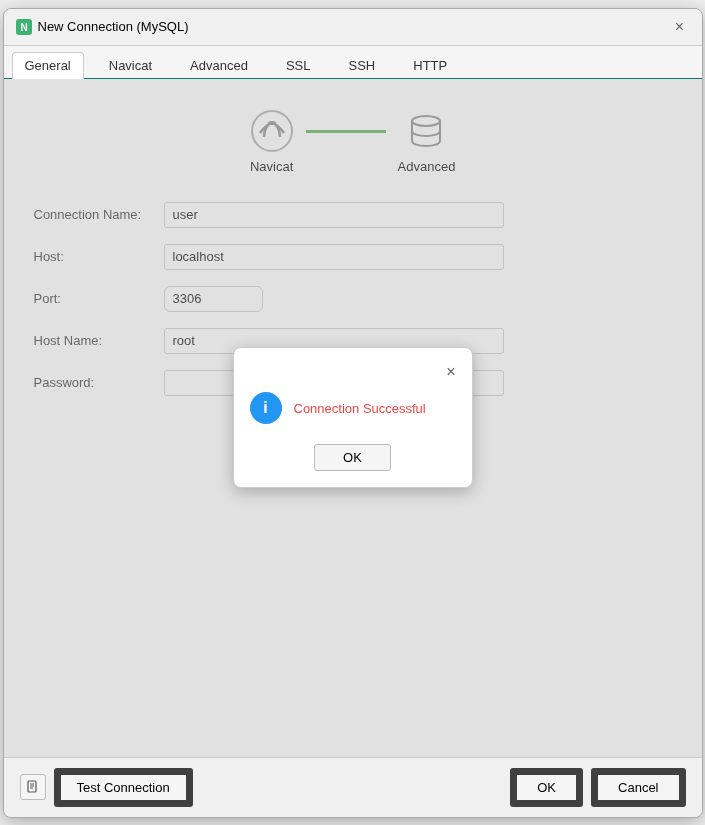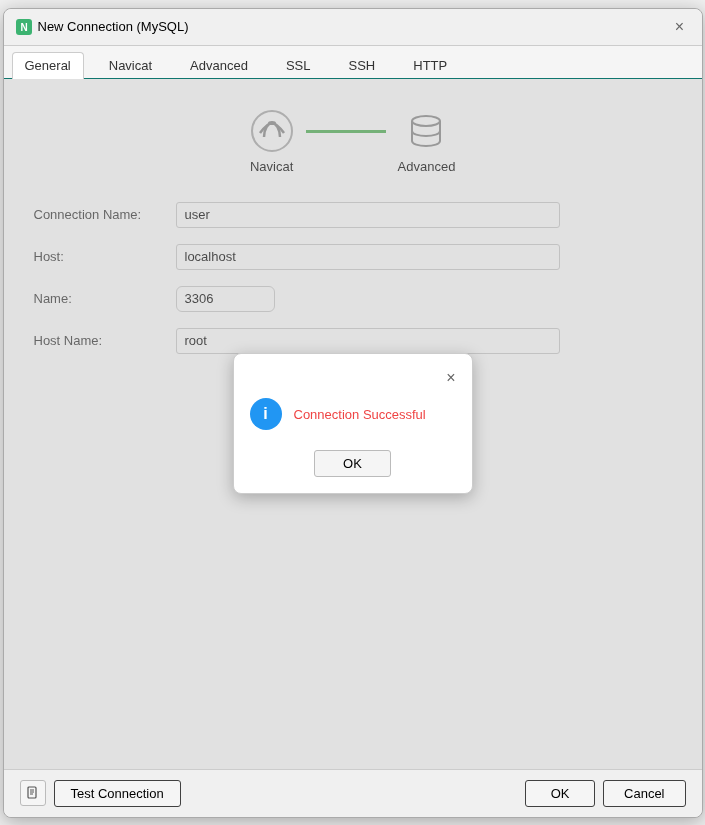--- a/index.html
+++ b/index.html
@@ -102,31 +102,30 @@
       margin-bottom: 20px;
     }
     .form-section {
       display: flex;
       flex-direction: column;
       gap: 16px;
     }
     .form-row {
       display: flex;
       align-items: center;
-      gap: 12px;
     }
     .form-label {
       width: 130px;
       text-align: left;
       color: #333;
       font-size: 13px;
       flex-shrink: 0;
     }
     .form-input {
-      width: 384px;
+      width: 340px;
       padding: 4px 8px;
       border: 1px solid #ccc;
       border-radius: 3px;
       font-size: 13px;
       background: #fff;
       height: 26px;
     }
     .form-input-short {
       width: 99px;
       border-radius: 6px;
@@ -144,21 +143,21 @@
       display: flex;
       align-items: center;
       gap: 8px;
     }
     .footer-right {
       display: flex;
       gap: 8px;
     }
     .btn {
       padding: 5px 20px;
-      border: 1px solid #404040;
+      border: 7px solid #404040;
       border-radius: 3px;
       background: #f5f5f5;
       cursor: pointer;
       font-size: 13px;
       min-width: 70px;
     }
     .btn-test {
       padding: 5px 16px;
     }
     .small-icon-btn {
@@ -296,26 +295,30 @@
     <div class="form-section">
       <div class="form-row">
         <span class="form-label">Connection Name:</span>
         <input class="form-input" type="text" value="user" style="">
       </div>
       <div class="form-row">
         <span class="form-label">Host:</span>
         <input class="form-input" type="text" value="localhost" style="">
       </div>
       <div class="form-row">
-        <span class="form-label">Name:</span>
+        <span class="form-label">Port:</span>
         <input class="form-input form-input-short" type="text" value="3306" style="">
       </div>
       <div class="form-row">
         <span class="form-label">Host Name:</span>
         <input class="form-input" type="text" value="root" style="">
+      </div>
+      <div class="form-row">
+        <span class="form-label">Password:</span>
+        <input class="form-input" type="password" value="" style="">
       </div>
     </div>
 
     <div class="dialog-overlay">
       <div class="dialog">
         <div class="dialog-title-bar">
           <button class="dialog-close">×</button>
         </div>
         <div class="dialog-body">
           <div class="info-icon">i</div>

